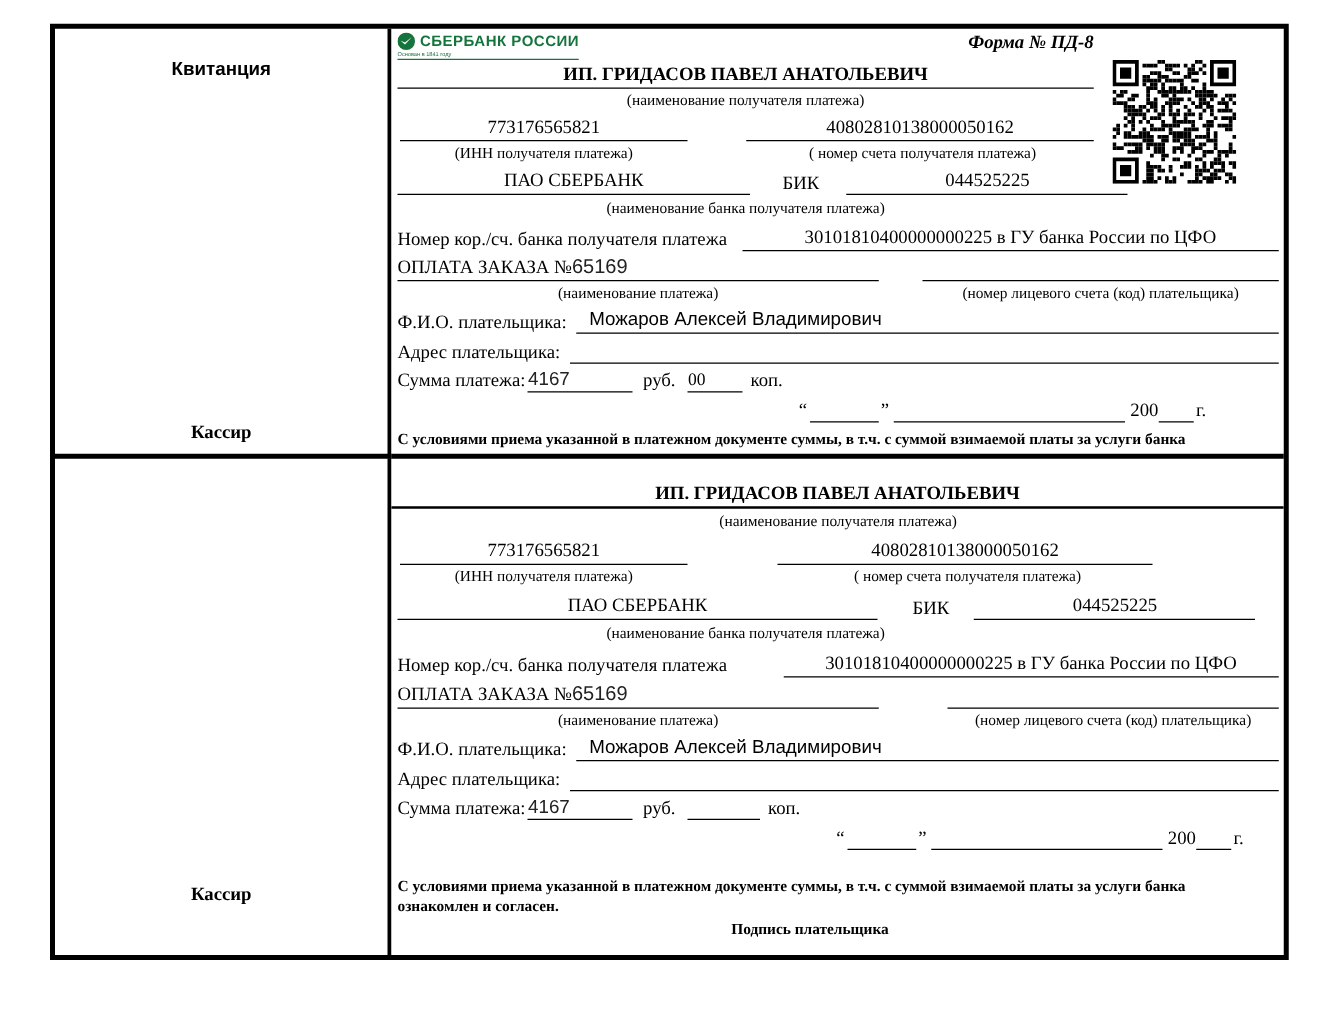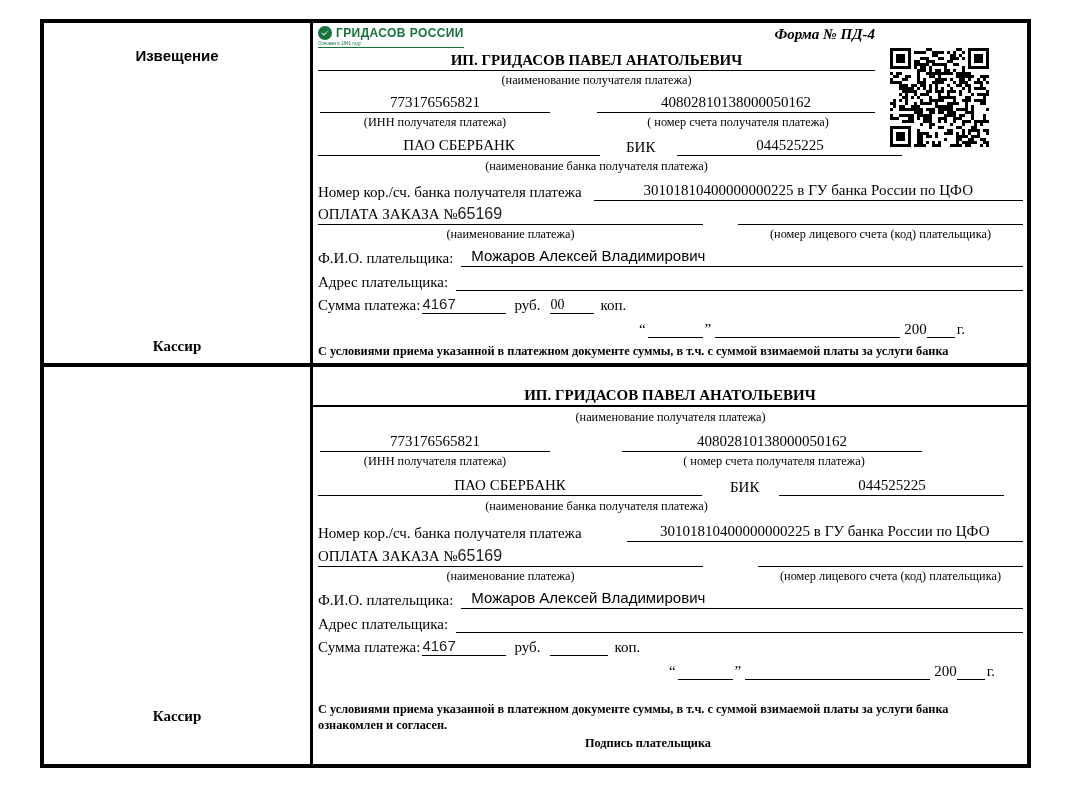--- a/index.html
+++ b/index.html
@@ -113,40 +113,40 @@
   .s2 .agreement { margin-top:22px; width:668px; font-size:12.3px; }
   .sig-inline { display:inline-block; margin-left:66px; }
   .sig-center { font-weight:bold; font-size:12.3px; width:660px; text-align:center; margin-top:2px; }
 </style>
 </head>
 <body>
 
 <div class="form-box">
 
   <div class="cell cell-left row1">
-    <div class="stub-label stub-notice">Извещение</div>
+    <div class="stub-label stub-notice">Квитанция</div>
     <div class="stub-label stub-cashier-1">Кассир</div>
   </div>
 
   <div class="cell panel row1 s1">
 
     <div class="hdr">
       <div class="logo">
         <div class="logo-row">
           <span style="display:inline-flex;">
             <svg width="14" height="14" viewBox="0 0 14 14">
               <circle cx="7" cy="7" r="7" fill="#15743c"></circle>
               <path d="M2.5 6.5 L6 9.5 L11.5 3.5 L6 8 Z" fill="#ffffff"></path>
             </svg>
           </span>
-          <span class="logo-text">ГРИДАСОВ РОССИИ</span>
+          <span class="logo-text">СБЕРБАНК РОССИИ</span>
         </div>
         <div class="logo-tag">Основан в 1841 году</div>
       </div>
-      <div class="form-title">Форма № ПД-4</div>
+      <div class="form-title">Форма № ПД-8</div>
     </div>
 
     <div class="qr" id="qr1"><svg width="99" height="99" xmlns="http://www.w3.org/2000/svg">
           <rect width="100%" height="100%" fill="#fff"></rect>
           <g fill="#000">
             <rect x="36" y="0" width="3" height="3"></rect>
             <rect x="39" y="0" width="3" height="3"></rect>
             <rect x="66" y="0" width="3" height="3"></rect>
             <rect x="69" y="0" width="3" height="3"></rect>
             <rect x="24" y="3" width="3" height="3"></rect>

